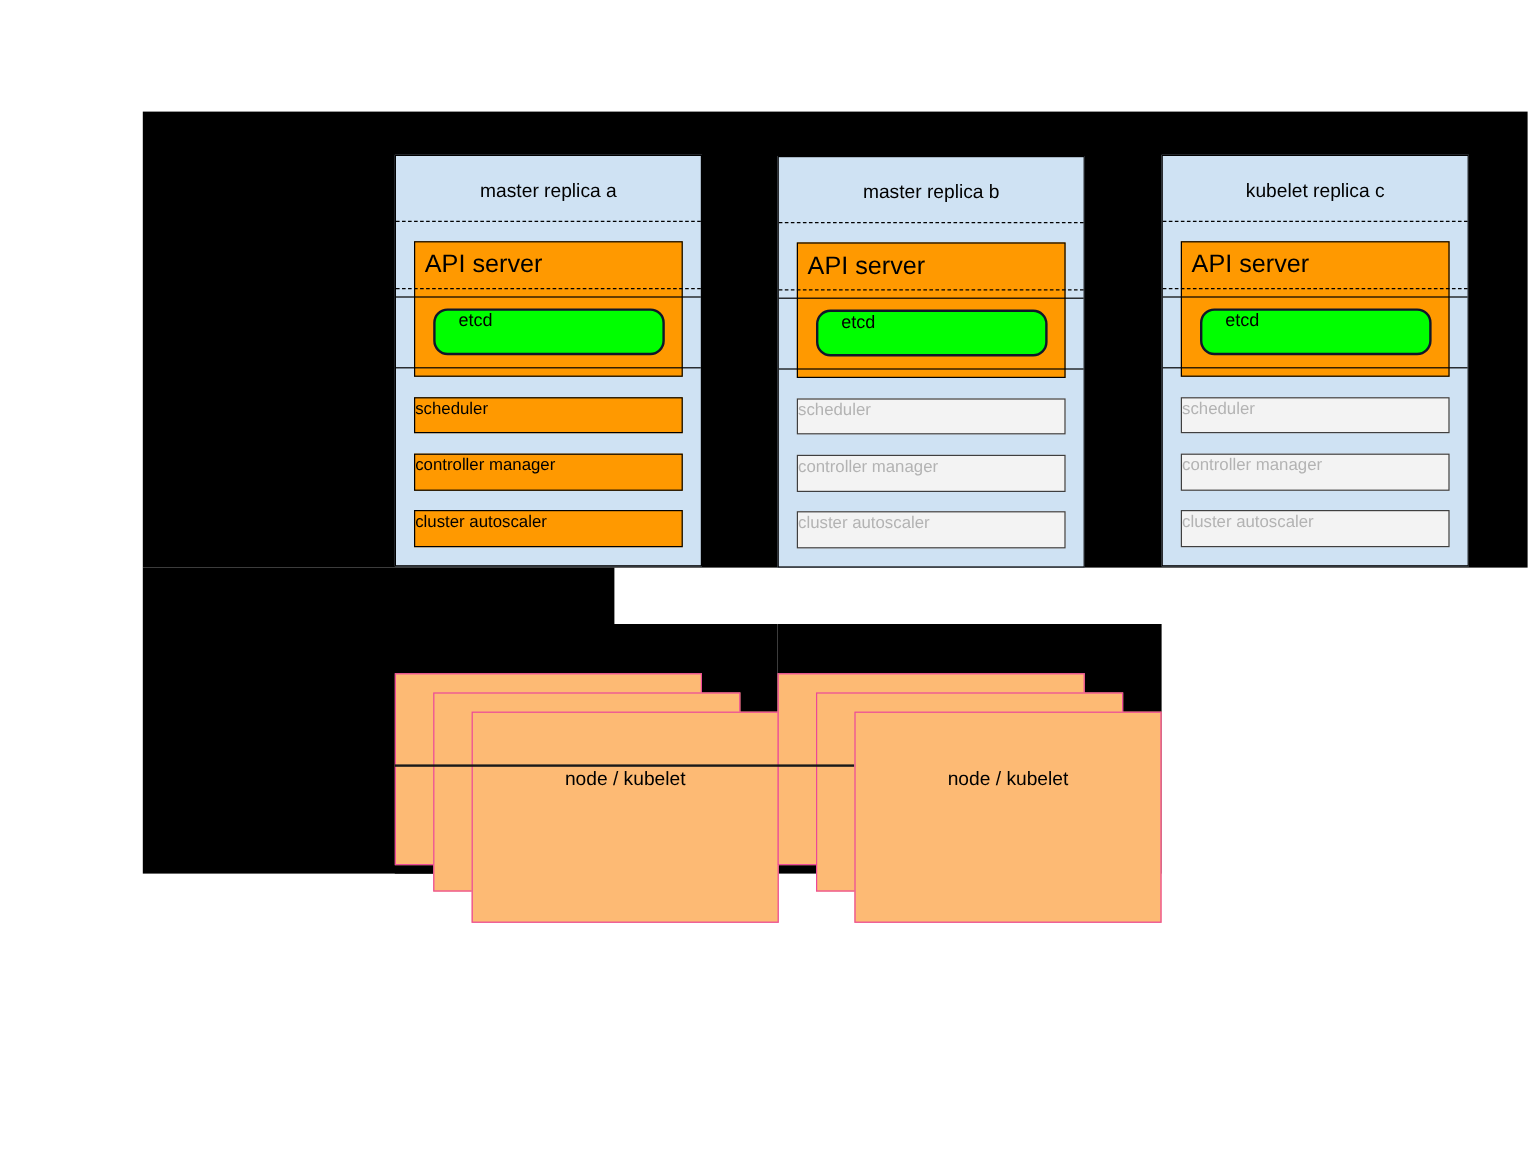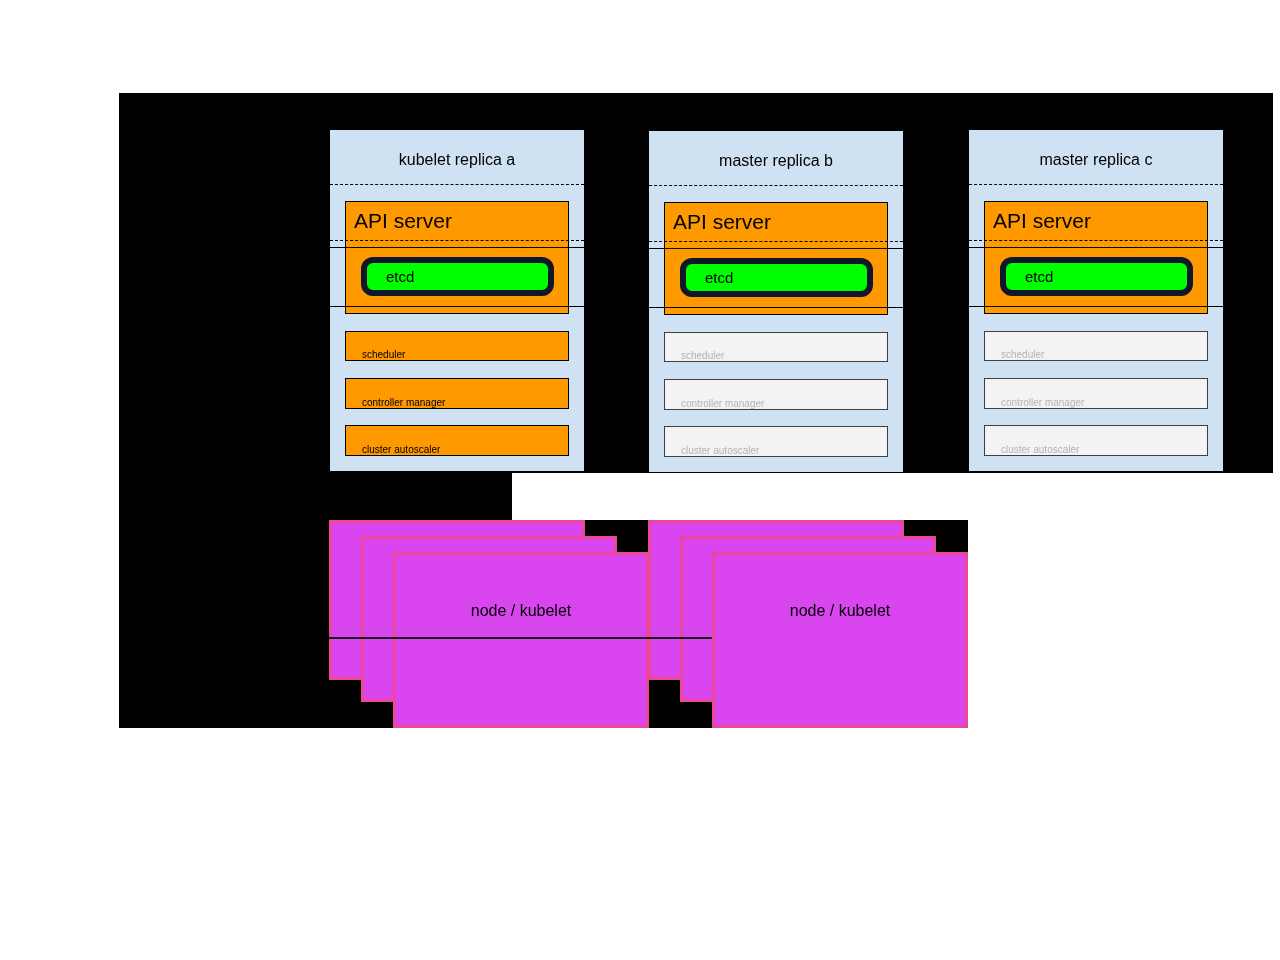--- a/index.html
+++ b/index.html
@@ -21,48 +21,48 @@
   .hline{position:absolute;left:0;right:0;height:0;border-top:1px solid #000;}
   .hline.dashed{border-top-style:dashed;}
   .orange-box{
     position:absolute;background:#ff9900;border:1px solid #000;box-sizing:border-box;
   }
   .api-label{
     position:absolute;display:flex;align-items:center;
     padding-left:9px;font-size:21px;box-sizing:border-box;
   }
   .etcd-box{
-    position:absolute;background:#00ff00;border:6px solid #0f172a;border-radius:12px;
-    display:flex;align-items:center;padding-left:19px;font-size:15px;box-sizing:border-box;
+    position:absolute;background:#00ff00;border:2px solid #0f172a;border-radius:12px;
+    display:flex;align-items:flex-start;padding-left:19px;font-size:15px;box-sizing:border-box;
   }
   .comp{
     position:absolute;background:#ff9900;border:1px solid #000;
-    display:flex;align-items:flex-end;padding-left:16px;font-size:10px;box-sizing:border-box;
+    display:flex;align-items:flex-start;padding-left:0;font-size:14px;box-sizing:border-box;
   }
   .comp.inactive{
     background:#f3f3f3;border-color:#3f3f3f;color:#b3b3b3;
   }
   .node-box{
-    position:absolute;background:#d946ef;border:3px solid #ec4899;box-sizing:border-box;
+    position:absolute;background:#fdba74;border:1px solid #ec4899;box-sizing:border-box;margin-top:41px;
   }
   .n-title{
     text-align:center;padding-top:47px;font-size:16px;
   }
   .divider{position:absolute;background:#1a1a1a;height:2px;}
 </style>
 </head>
 <body>
 
 <div class="abs backdrop" style="left:119px;top:93px;width:1154px;height:380px;"></div>
 <div class="abs backdrop" style="left:119px;top:473px;width:393px;height:255px;"></div>
 <div class="abs backdrop" style="left:329px;top:520px;width:319px;height:208px;"></div>
 <div class="abs backdrop" style="left:648px;top:520px;width:320px;height:208px;"></div>
 
 <div class="abs panel" style="left:329px;top:129px;width:256px;height:343px;">
-  <div class="m-title">kubelet replica a</div>
+  <div class="m-title">master replica a</div>
   <div class="hline dashed" style="top:54px;"></div>
   <div class="orange-box" style="left:15px;top:71px;width:224px;height:113px;"></div>
   <div class="api-label" style="left:15px;top:71px;width:224px;height:39px;">
       <span>API server</span>
     </div>
   <div class="hline dashed" style="top:110px;"></div>
   <div class="hline" style="top:117px;"></div>
   <div class="hline" style="top:176px;"></div>
   <div class="etcd-box" style="left:31px;top:127px;width:193px;height:39px;">
       <span>etcd</span>
@@ -96,21 +96,21 @@
     </div>
   <div class="comp inactive" style="left:15px;top:248px;width:224px;height:31px;">
       <span>controller manager</span>
     </div>
   <div class="comp inactive" style="left:15px;top:295px;width:224px;height:31px;">
       <span>cluster autoscaler</span>
     </div>
 </div>
 
 <div class="abs panel" style="left:968px;top:129px;width:256px;height:343px;">
-  <div class="m-title">master replica c</div>
+  <div class="m-title">kubelet replica c</div>
   <div class="hline dashed" style="top:54px;"></div>
   <div class="orange-box" style="left:15px;top:71px;width:224px;height:113px;"></div>
   <div class="api-label" style="left:15px;top:71px;width:224px;height:39px;">
       <span>API server</span>
     </div>
   <div class="hline dashed" style="top:110px;"></div>
   <div class="hline" style="top:117px;"></div>
   <div class="hline" style="top:176px;"></div>
   <div class="etcd-box" style="left:31px;top:127px;width:193px;height:39px;">
       <span>etcd</span>

